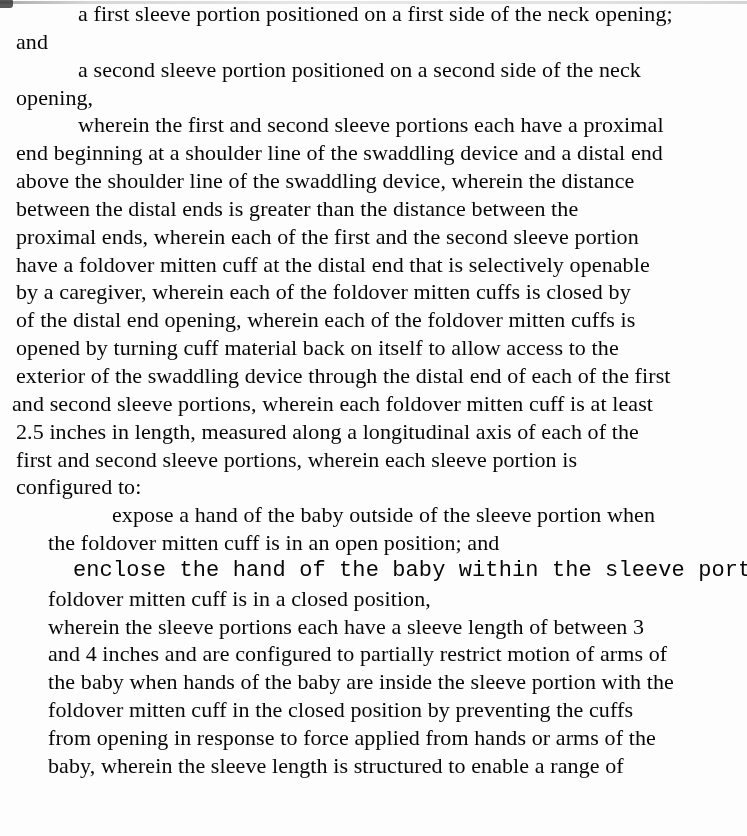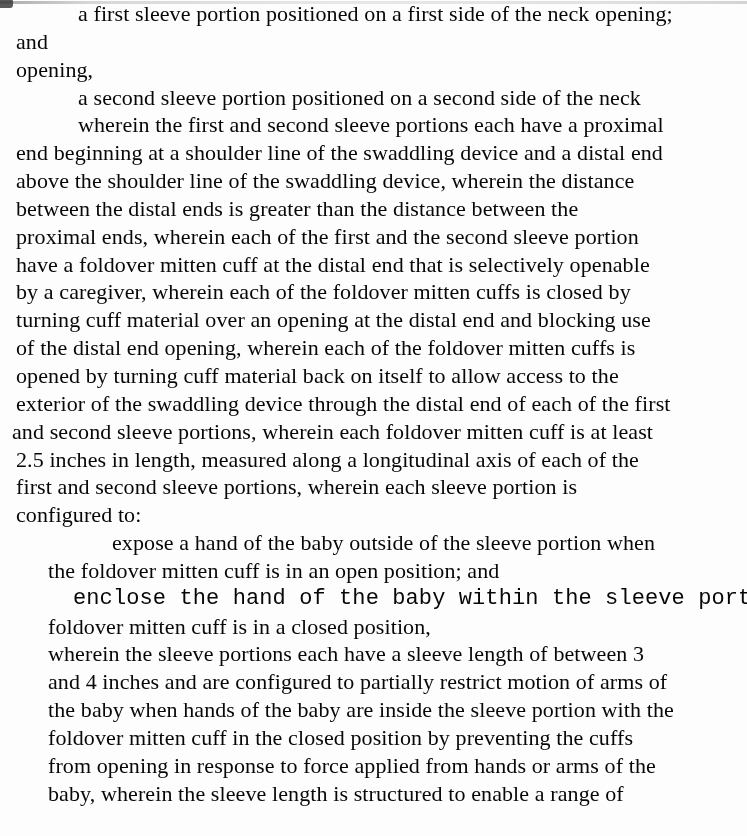--- a/index.html
+++ b/index.html
@@ -55,30 +55,29 @@
 </style>
 </head>
 <body>
 
 <div class="page">
   <div class="scan-top-streak"></div>
   <div class="scan-corner-mark"></div>
   <div class="claim-lines">
       <div class="line" style="padding-left: 78px;">a first sleeve portion positioned on a first side of the neck opening;</div>
       <div class="line" style="padding-left: 16px;">and</div>
+      <div class="line" style="padding-left: 78px;">a second sleeve portion positioned on a second side of the neck</div>
       <div class="line" style="padding-left: 16px;">opening,</div>
-      <div class="line" style="padding-left: 78px;">a second sleeve portion positioned on a second side of the neck</div>
       <div class="line" style="padding-left: 78px;">wherein the first and second sleeve portions each have a proximal</div>
       <div class="line" style="padding-left: 16px;">end beginning at a shoulder line of the swaddling device and a distal end</div>
       <div class="line" style="padding-left: 16px;">above the shoulder line of the swaddling device, wherein the distance</div>
       <div class="line" style="padding-left: 16px;">between the distal ends is greater than the distance between the</div>
       <div class="line" style="padding-left: 16px;">proximal ends, wherein each of the first and the second sleeve portion</div>
       <div class="line" style="padding-left: 16px;">have a foldover mitten cuff at the distal end that is selectively openable</div>
       <div class="line" style="padding-left: 16px;">by a caregiver, wherein each of the foldover mitten cuffs is closed by</div>
-      <div class="line" style="padding-left: 16px;">turning cuff material over an opening at the distal end and blocking use</div>
       <div class="line" style="padding-left: 16px;">of the distal end opening, wherein each of the foldover mitten cuffs is</div>
       <div class="line" style="padding-left: 16px;">opened by turning cuff material back on itself to allow access to the</div>
       <div class="line" style="padding-left: 16px;">exterior of the swaddling device through the distal end of each of the first</div>
       <div class="line" style="padding-left: 12px;">and second sleeve portions, wherein each foldover mitten cuff is at least</div>
       <div class="line" style="padding-left: 16px;">2.5 inches in length, measured along a longitudinal axis of each of the</div>
       <div class="line" style="padding-left: 16px;">first and second sleeve portions, wherein each sleeve portion is</div>
       <div class="line" style="padding-left: 16px;">configured to:</div>
       <div class="line" style="padding-left: 112px;">expose a hand of the baby outside of the sleeve portion when</div>
       <div class="line" style="padding-left: 48px;">the foldover mitten cuff is in an open position; and</div>
       <div class="line" style="padding-left: 73px; font-family: Liberation Mono, monospace;">enclose the hand of the baby within the sleeve portion when the</div>

